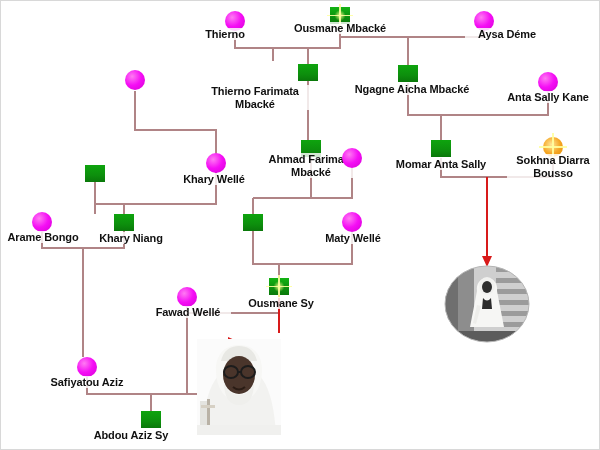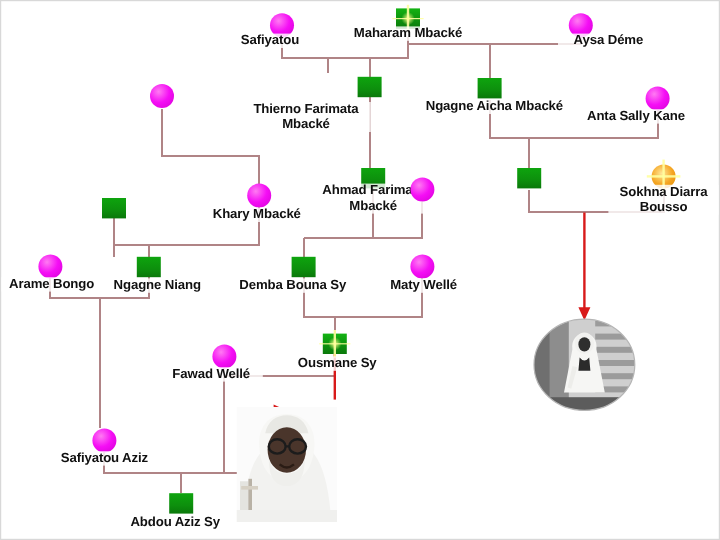--- a/index.html
+++ b/index.html
@@ -121,26 +121,26 @@
     </g>
     <g fill="#d81a1a">
       <polygon points="486,266 481,255 491,255"></polygon>
       <polygon points="238,341 227,336 227,346"></polygon>
     </g>
   </svg>
 
   <div class="node" style="left:224px;top:10px">
     <div class="marker m-circle"></div>
   </div>
-  <div class="label" style="left:191px;top:27px;width:66px">Safiyatou</div>
+  <div class="label" style="left:191px;top:27px;width:66px">Thierno</div>
 
   <div class="node" style="left:329px;top:6px">
     <div class="marker m-square star" style="position:relative"></div>
   </div>
-  <div class="label" style="left:277px;top:21px;width:124px">Maharam Mbacké</div>
+  <div class="label" style="left:277px;top:21px;width:124px">Ousmane Mbacké</div>
 
   <div class="node" style="left:473px;top:10px">
     <div class="marker m-circle"></div>
   </div>
   <div class="label" style="left:464px;top:27px;width:84px">Aysa Déme</div>
 
   <div class="node" style="left:124px;top:69px">
     <div class="marker m-circle"></div>
   </div>
 
@@ -150,88 +150,88 @@
   <div class="label two" style="left:200px;top:84px;width:108px">Thierno Farimata Mbacké</div>
 
   <div class="node" style="left:397px;top:64px">
     <div class="marker m-square"></div>
   </div>
   <div class="label" style="left:352px;top:82px;width:118px">Ngagne Aicha Mbacké</div>
 
   <div class="node" style="left:537px;top:71px">
     <div class="marker m-circle"></div>
   </div>
-  <div class="label" style="left:479px;top:90px;width:100px">Anta Sally Kane</div>
+  <div class="label" style="left:497px;top:90px;width:100px">Anta Sally Kane</div>
 
   <div class="node" style="left:300px;top:139px">
     <div class="marker m-square"></div>
   </div>
   <div class="label two" style="left:256px;top:152px;width:108px">Ahmad Farimata Mbacké</div>
 
   <div class="node" style="left:430px;top:139px">
     <div class="marker m-square"></div>
   </div>
+  <div class="label" style="left:384px;top:157px;width:112px">Momar Anta Sally</div>
 
   <div class="node" style="left:542px;top:136px">
     <div class="marker m-circle gold star" style="position:relative"></div>
   </div>
   <div class="label two" style="left:506px;top:153px;width:92px">Sokhna Diarra Bousso</div>
 
   <div class="node" style="left:84px;top:164px">
     <div class="marker m-square"></div>
   </div>
 
   <div class="node" style="left:205px;top:152px">
     <div class="marker m-circle"></div>
   </div>
-  <div class="label" style="left:167px;top:172px;width:92px">Khary Mbacké</div>
+  <div class="label" style="left:167px;top:172px;width:92px">Khary Wellé</div>
 
   <div class="node" style="left:341px;top:147px">
     <div class="marker m-circle"></div>
   </div>
 
   <div class="node" style="left:31px;top:211px">
     <div class="marker m-circle"></div>
   </div>
   <div class="label" style="left:0px;top:230px;width:84px">Arame Bongo</div>
 
   <div class="node" style="left:113px;top:213px">
     <div class="marker m-square"></div>
   </div>
-  <div class="label" style="left:83px;top:231px;width:94px">Ngagne Niang</div>
+  <div class="label" style="left:83px;top:231px;width:94px">Khary Niang</div>
 
   <div class="node" style="left:242px;top:213px">
     <div class="marker m-square"></div>
   </div>
-  <div class="label" style="left:190px;top:231px;width:106px">Demba Bouna Sy</div>
 
   <div class="node" style="left:341px;top:211px">
     <div class="marker m-circle"></div>
   </div>
   <div class="label" style="left:308px;top:231px;width:88px">Maty Wellé</div>
 
   <div class="node" style="left:268px;top:277px">
     <div class="marker m-square star" style="position:relative"></div>
   </div>
   <div class="label" style="left:238px;top:296px;width:84px">Ousmane Sy</div>
 
   <div class="node" style="left:176px;top:286px">
     <div class="marker m-circle"></div>
   </div>
-  <div class="label" style="left:132px;top:305px;width:86px">Fawad Wellé</div>
+  <div class="label" style="left:144px;top:305px;width:86px">Fawad Wellé</div>
 
   <div class="node" style="left:76px;top:356px">
     <div class="marker m-circle"></div>
   </div>
   <div class="label" style="left:32px;top:375px;width:108px">Safiyatou Aziz</div>
 
   <div class="node" style="left:140px;top:410px">
     <div class="marker m-square"></div>
   </div>
-  <div class="label" style="left:95px;top:428px;width:100px">Abdou Aziz Sy</div>
+  <div class="label" style="left:80px;top:428px;width:100px">Abdou Aziz Sy</div>
 
   <div class="photo" style="left:443px;top:264px;width:86px;height:78px">
     <svg width="86" height="78" viewBox="0 0 86 78" xmlns="http://www.w3.org/2000/svg">
       <defs>
         <clipPath id="ovalclip">
             <ellipse cx="43" cy="39" rx="42" ry="38"></ellipse>
           </clipPath>
       </defs>
       <g clip-path="url(#ovalclip)">
         <rect x="0" y="0" width="86" height="78" fill="#cfcfcf"></rect>

